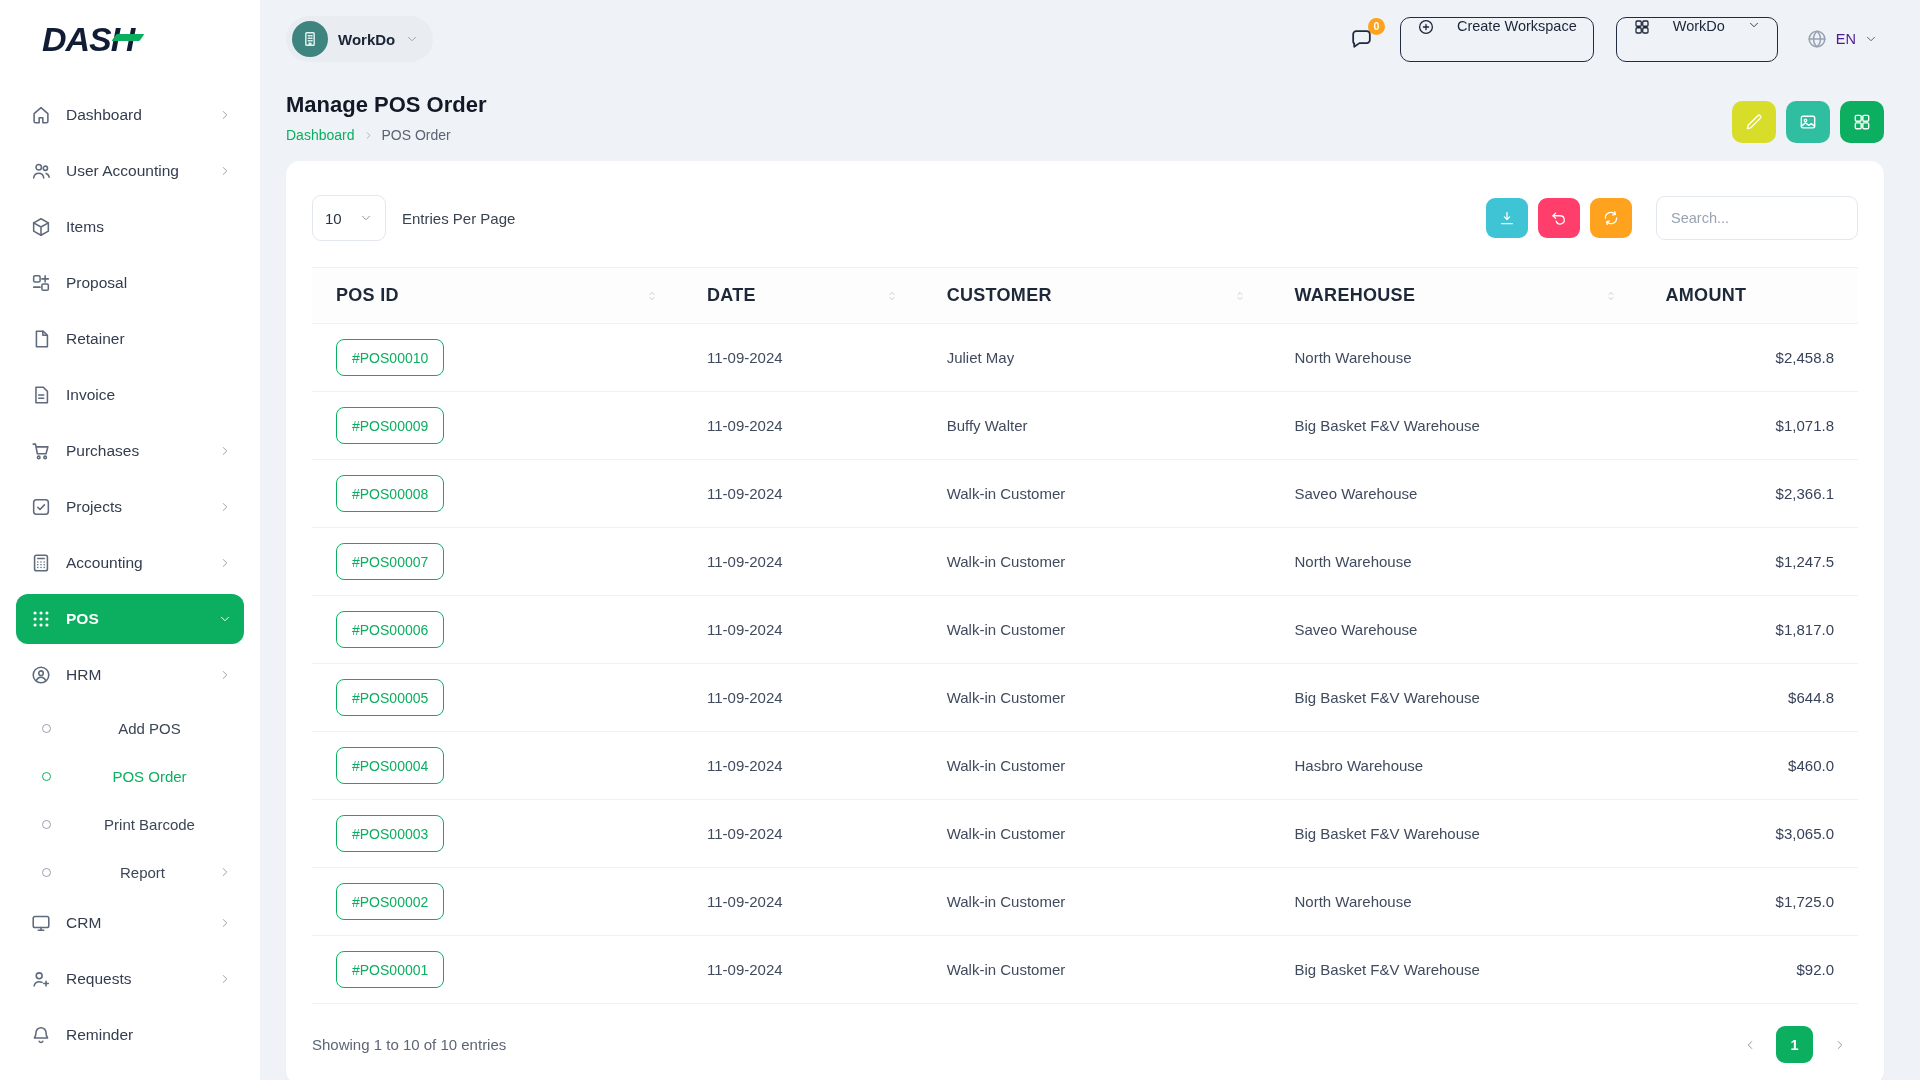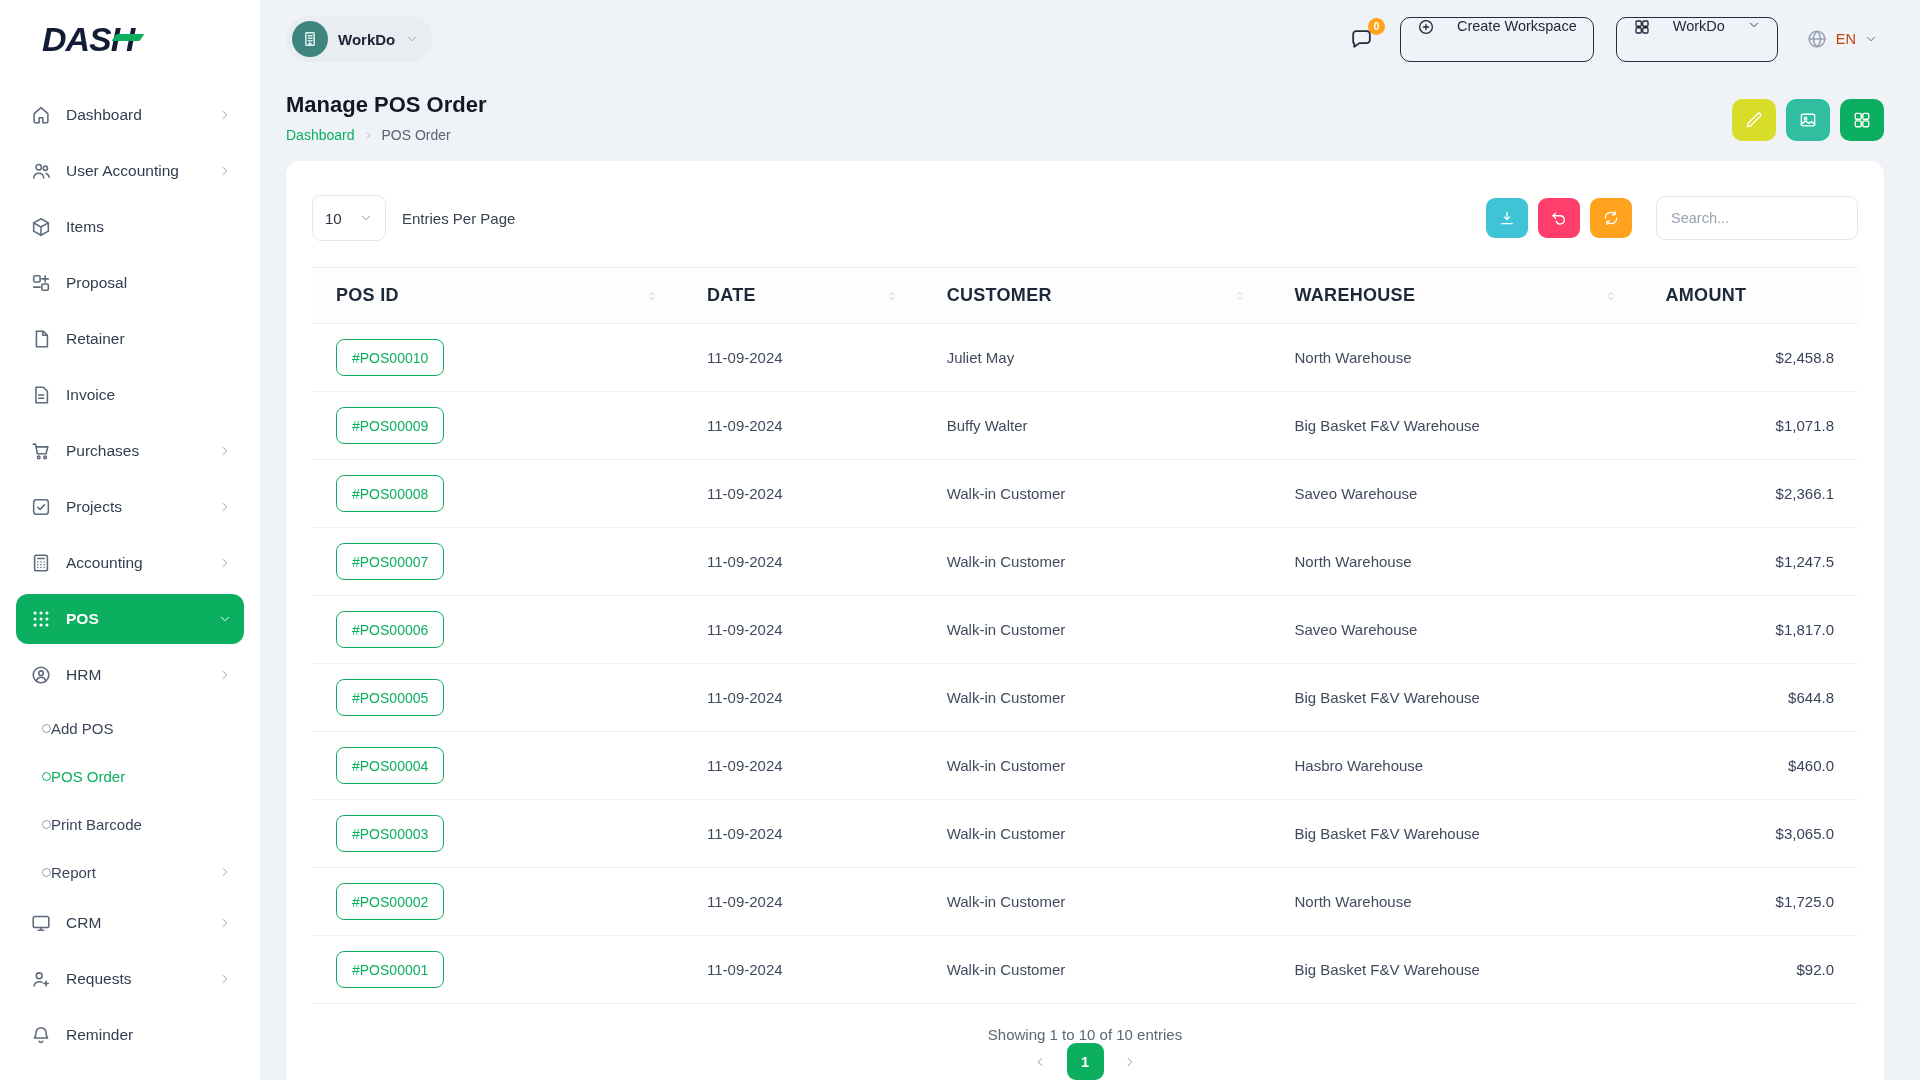--- a/index.html
+++ b/index.html
@@ -27,46 +27,46 @@
   .side-item .icon svg{width:22px;height:22px;}
   .side-item .label{margin-left:14px;flex:1;font-size:15.5px;color:#333d4f;}
   .chev{color:#9aa3b1;}
   .chev svg{width:14px;height:14px;}
   .chev.down svg{transform:rotate(90deg);}
   .side-item.active{background:var(--primary);}
   .side-item.active .label{color:#fff;font-weight:600;}
   .side-item.active,.side-item.active .chev{color:#fff;}
   .sub-item{display:flex;align-items:center;height:44px;margin-bottom:4px;padding:0 12px 0 26px;border-radius:10px;cursor:pointer;}
   .sub-dot{width:9px;height:9px;border:1.6px solid #97a0ae;border-radius:50%;flex:0 0 9px;}
-  .sub-item .label{flex:1;font-size:15px;color:#3c4657;}
+  .sub-item .label{margin-left:16px;flex:1;font-size:15px;color:#3c4657;text-align:center;}
   .sub-item.active .label{color:var(--primary);}
   .sub-item.active .sub-dot{border-color:var(--primary);}
 
   
   .main{margin-left:260px;height:1080px;}
   .topbar{height:78px;display:flex;align-items:center;padding:0 36px 0 26px;}
   .ws-pill{display:flex;align-items:center;gap:10px;height:46px;padding:0 14px 0 6px;background:#e9edf2;border:none;border-radius:26px;cursor:pointer;}
   .ws-avatar{width:36px;height:36px;border-radius:50%;background:#3e8580;display:flex;align-items:center;justify-content:center;color:#e3f6f2;}
   .ws-avatar svg{width:20px;height:20px;}
   .ws-name{font-size:15px;font-weight:600;color:#1b2434;}
   .topbar-right{margin-left:auto;display:flex;align-items:center;gap:22px;}
   .chat-btn{position:relative;background:none;border:none;cursor:pointer;color:#1f2a3d;padding:4px;}
   .chat-btn .icon svg{width:25px;height:25px;}
   .badge{position:absolute;top:-5px;right:-7px;min-width:17px;height:17px;border-radius:9px;background:var(--orange);color:#fff;font-size:10.5px;font-weight:700;display:flex;align-items:center;justify-content:center;padding:0 4px;}
   .outline-btn{display:flex;align-items:flex-start;gap:22px;height:45px;padding:0 16px;border:1px solid #212c40;border-radius:10px;background:transparent;cursor:pointer;font-size:14.5px;color:#1c2638;}
   .outline-btn .icon svg{width:18px;height:18px;}
   .outline-btn .chev{color:#333f55;}
-  .lang-btn{display:flex;align-items:center;gap:8px;background:none;border:none;cursor:pointer;font-size:14.5px;color:#c2410c;}
+  .lang-btn{display:flex;align-items:center;gap:8px;background:none;border:none;cursor:pointer;font-size:14.5px;color:#4c1d95;}
   .lang-btn .globe{color:#98a2b3;}
   .lang-btn .globe svg{width:22px;height:22px;}
   .lang-btn .chev{color:#5b6676;}
 
   
   .content{padding:6px 36px 0 26px;}
-  .page-head{display:flex;align-items:center;justify-content:space-between;margin-top:8px;}
+  .page-head{display:flex;align-items:flex-end;justify-content:space-between;margin-top:8px;}
   h1{margin:0;font-size:22px;font-weight:700;color:#121826;}
   .breadcrumb{display:flex;align-items:center;gap:8px;margin-top:9px;font-size:14px;}
   .breadcrumb a{color:var(--primary);text-decoration:none;cursor:pointer;}
   .bc-sep{color:#9aa3b1;}
   .bc-sep svg{width:11px;height:11px;}
   .bc-current{color:#5a6372;}
   .quick-actions{display:flex;gap:10px;margin-top:4px;}
   .qa{width:44px;height:42px;border:none;border-radius:10px;display:flex;align-items:center;justify-content:center;color:#fff;cursor:pointer;}
   .qa svg{width:20px;height:20px;}
   .qa.lime{background:var(--lime);}
@@ -93,21 +93,21 @@
   .grid th{border-top:1px solid #eef1f5;border-bottom:1px solid #eef1f5;padding:17px 24px;text-align:left;background:#fdfdfe;}
   .th-inner{display:flex;align-items:center;justify-content:space-between;}
   .th-inner.end{}
   .col-label{font-size:18px;font-weight:700;color:#1d2838;letter-spacing:.3px;}
   .sort{color:#c4cbd6;cursor:pointer;}
   .sort svg{width:14px;height:14px;}
   .grid td{padding:15px 24px;font-size:15px;color:#414b5e;border-bottom:1px solid #eef1f5;}
   .grid td.amount{text-align:right;color:#38425a;}
   .pos-badge{border:1px solid var(--primary);color:var(--primary);background:#fff;border-radius:8px;height:37px;padding:4px 15px;font-size:14px;cursor:pointer;}
 
-  .table-footer{display:flex;align-items:center;justify-content:space-between;margin-top:22px;flex-direction:column;}
+  .table-footer{display:flex;align-items:center;justify-content:space-between;margin-top:22px;}
   .showing{font-size:15px;color:#5c6675;}
   .pagination{display:flex;align-items:center;gap:8px;}
   .pg{min-width:37px;height:37px;border:none;border-radius:9px;background:transparent;color:#8d97a7;display:flex;align-items:center;justify-content:center;cursor:pointer;font-size:14.5px;}
   .pg .chev{color:inherit;}
   .pg.prev svg{transform:rotate(180deg);}
   .pg.active{background:var(--primary);color:#fff;font-weight:600;}
 </style>
 </head>
 <body>
 

